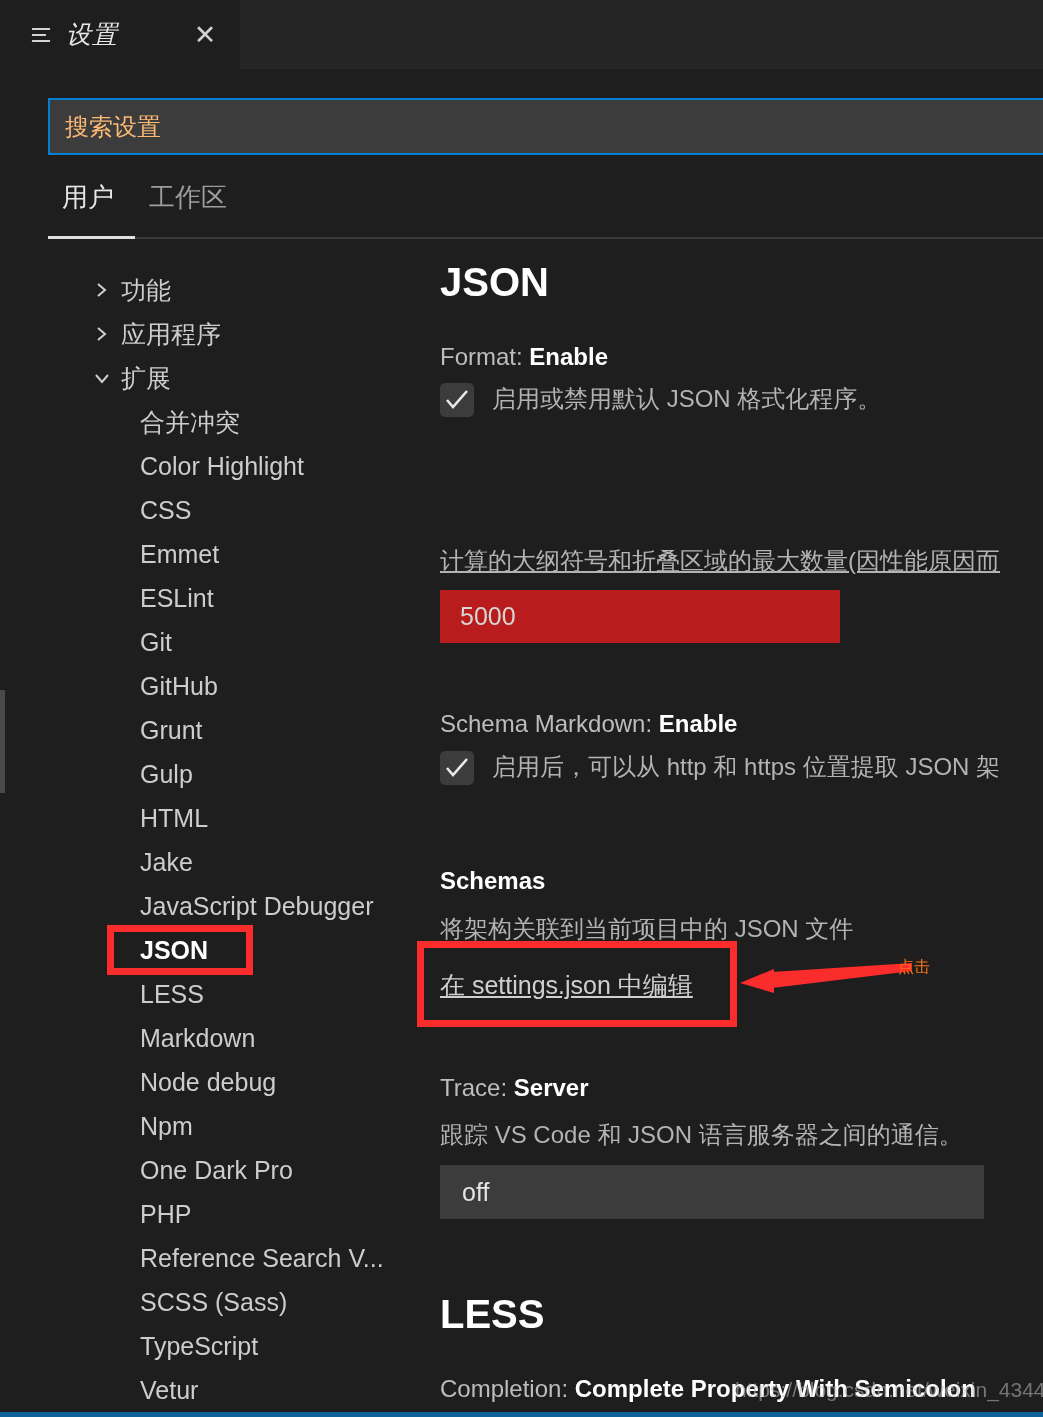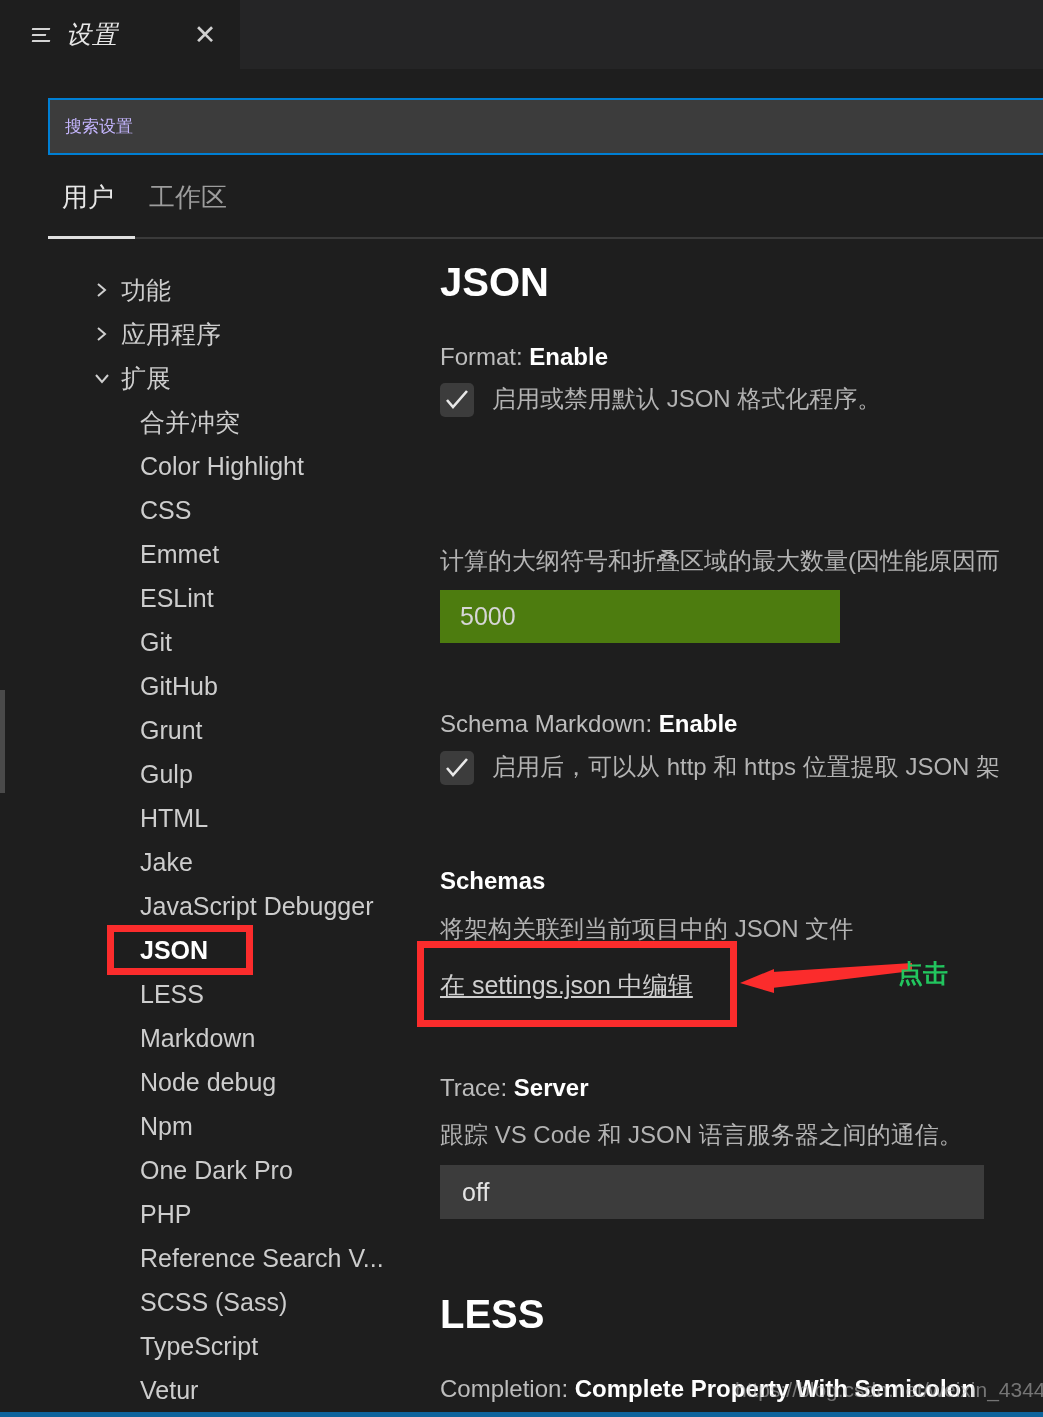--- a/index.html
+++ b/index.html
@@ -80,22 +80,22 @@
     left: 48px; top: 98px;
     width: 1010px; height: 57px;
     background: #3c3c3c;
     border: 2px solid #007fd4;
     box-sizing: border-box;
     display: flex;
     align-items: center;
     padding-left: 15px;
   }
   .search-ph {
-    font-size: 17px;
-    color: #c4b5fd;
+    font-size: 24px;
+    color: #fdba74;
     white-space: nowrap;
   }
 
   
   .scopebar {
     position: absolute;
     left: 48px; top: 180px;
     width: 995px; height: 65px;
   }
   .scope-tab {
@@ -199,21 +199,21 @@
     background: #3c3c3c;
     border-radius: 5px;
     box-sizing: border-box;
     cursor: pointer;
   }
   .cb svg { position: absolute; left: 4px; top: 5px; }
   .num-input {
     position: absolute;
     left: 10px;
     width: 400px; height: 53px;
-    background: #4d7c0f;
+    background: #b91c1c;
     display: flex;
     align-items: center;
     padding-left: 20px;
     box-sizing: border-box;
     font-size: 25px;
     color: #d6d6d6;
     cursor: text;
   }
   .select-box {
     position: absolute;
@@ -244,23 +244,23 @@
     border: 7px solid #fb2c2c;
     box-sizing: border-box;
     pointer-events: none;
   }
   .anno-arrow {
     position: absolute;
     pointer-events: none;
   }
   .anno-text {
     position: absolute;
-    font-size: 25px;
-    color: #22c55e;
-    font-weight: bold;
+    font-size: 16px;
+    color: #f97316;
+    font-weight: normal;
     white-space: nowrap;
     pointer-events: none;
   }
 
   
   .watermark {
     position: absolute;
     left: 735px; top: 1378px;
     font-size: 21px;
     color: rgba(190,190,190,0.55);
@@ -407,21 +407,21 @@
   <div class="set-key" style="top:93px;">
     <span>Format: </span><b>Enable</b>
   </div>
   <div class="cb" style="left:10px; top:133px;">
     <svg width="26" height="24" viewBox="0 0 26 24">
         <path d="M3 12 L9 19 L23 3" stroke="#e8e8e8" stroke-width="2.6" fill="none"></path>
       </svg>
   </div>
   <div class="set-desc" style="left:62px; top:133px;">启用或禁用默认 JSON 格式化程序。</div>
 
-  <div class="set-desc" style="left:10px; top:295px;">计算的大纲符号和折叠区域的最大数量(因性能原因而</div>
+  <div class="set-desc" style="left:10px; top:295px;text-decoration:underline;">计算的大纲符号和折叠区域的最大数量(因性能原因而</div>
   <div class="num-input" style="top:340px;">5000</div>
 
   <div class="set-key" style="top:460px;">
     <span>Schema Markdown: </span><b>Enable</b>
   </div>
   <div class="cb" style="left:10px; top:501px;">
     <svg width="26" height="24" viewBox="0 0 26 24">
         <path d="M3 12 L9 19 L23 3" stroke="#e8e8e8" stroke-width="2.6" fill="none"></path>
       </svg>
   </div>

